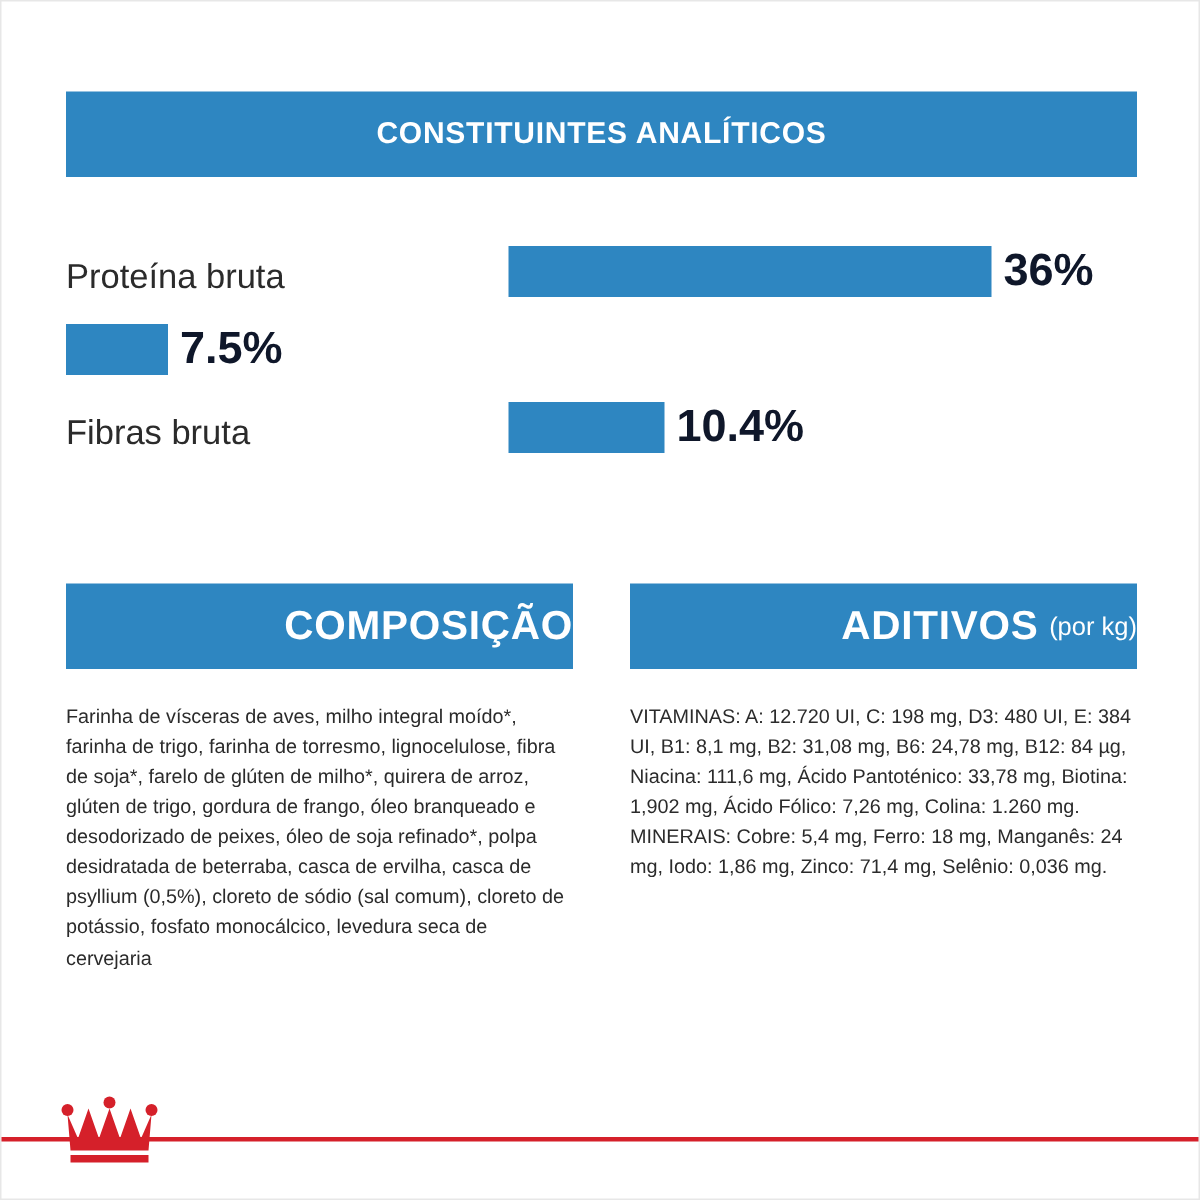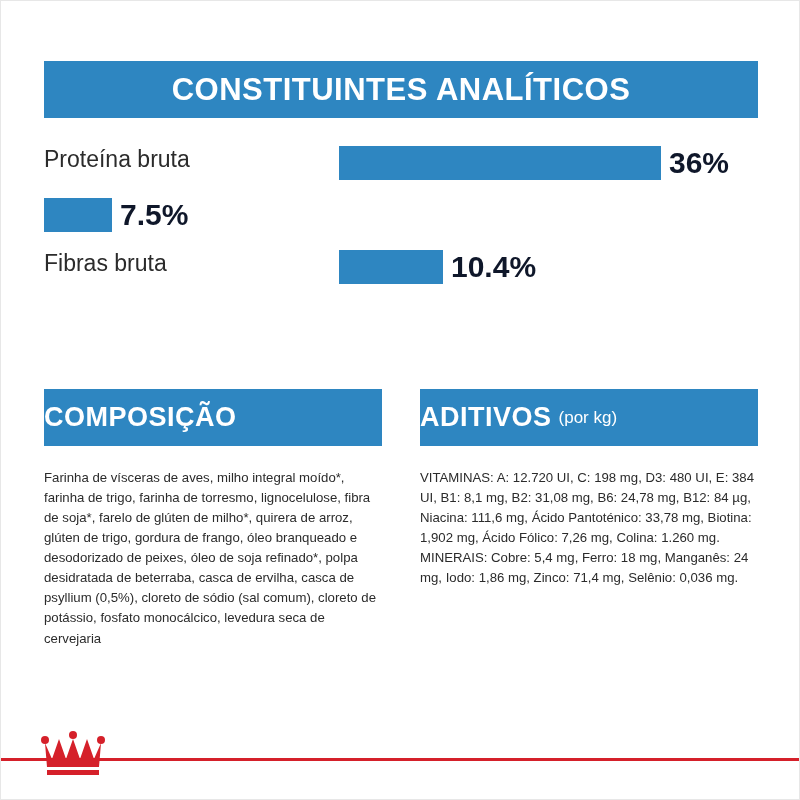--- a/index.html
+++ b/index.html
@@ -21,39 +21,39 @@
     position: absolute;
     left: 43px; top: 60px;
     width: 714px; height: 57px;
     background: #2e86c1;
     display: flex;
     align-items: center;
     justify-content: center;
   }
   .band-header .title {
     color: #ffffff;
-    font-size: 31px;
+    font-size: 20px;
     font-weight: bold;
     letter-spacing: 0.5px;
     text-transform: uppercase;
     white-space: nowrap;
     text-align: center;
   }
 
   
   .constituents {
     position: absolute;
     left: 43px; top: 145px;
     width: 714px;
   }
   .c-row {
     position: relative;
     height: 52px;
     display: flex;
-    align-items: flex-start;
+    align-items: flex-end;
   }
   .c-label {
     width: 295px;
     font-size: 23px;
     color: #2b2b2b;
     white-space: nowrap;
   }
   .c-bar-wrap {
     position: relative;
     flex: 1;
@@ -80,21 +80,21 @@
     width: 338px;
   }
   .col-left { left: 43px; }
   .col-right { left: 419px; }
 
   .col-header {
     height: 57px;
     background: #2e86c1;
     display: flex;
     align-items: center;
-    justify-content: flex-start;
+    justify-content: flex-end;
     gap: 7px;
   }
   .col-header .h-main {
     color: #ffffff;
     font-size: 27px;
     font-weight: bold;
     letter-spacing: 0.5px;
     text-transform: uppercase;
     white-space: nowrap;
   }

